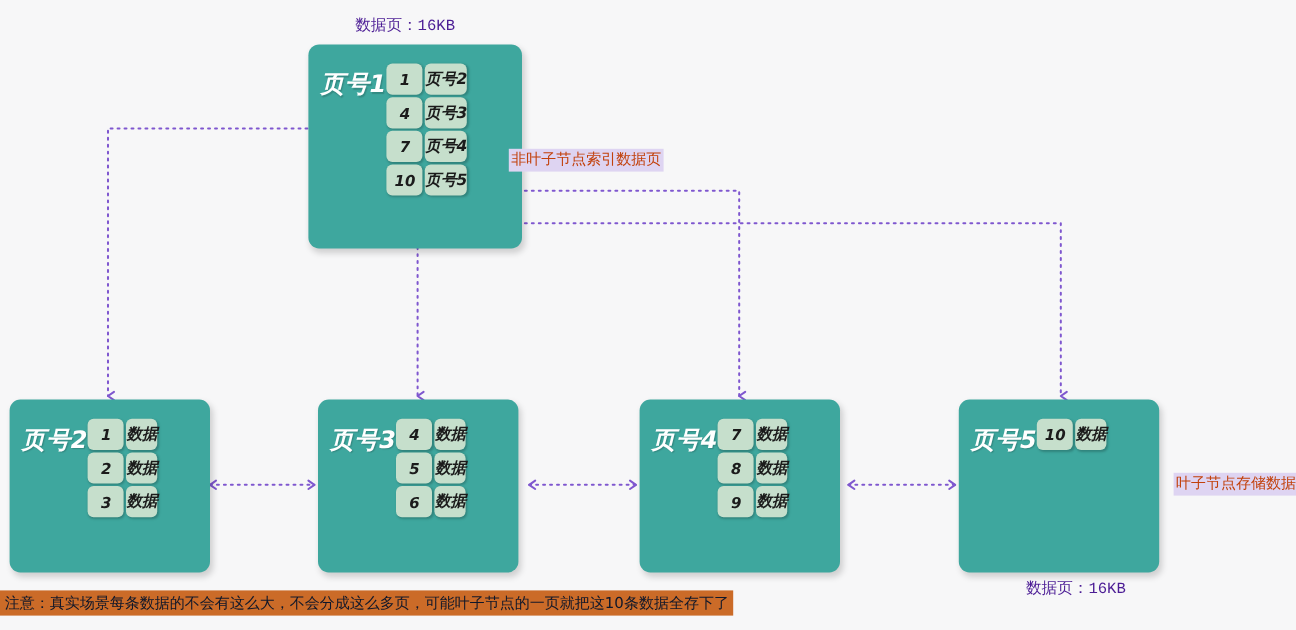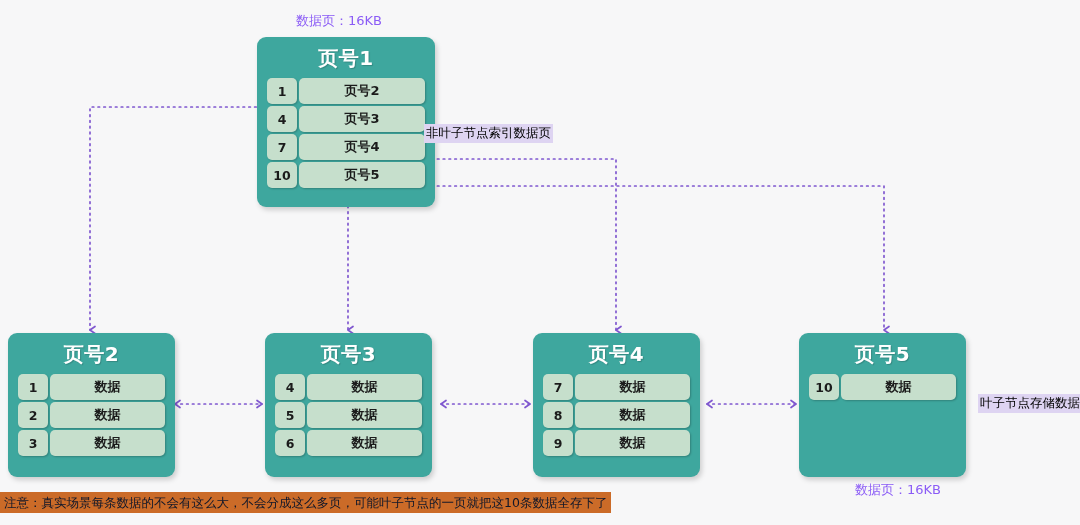--- a/index.html
+++ b/index.html
@@ -29,23 +29,24 @@
     z-index: 1;
   }
   
   .node {
     position: absolute;
     z-index: 3;
     background: #3ea79e;
     border-radius: 9px;
     box-shadow: 2px 3px 5px rgba(0,0,0,0.17);
     box-sizing: border-box;
-    padding: 4px 10px 10px 10px;
-    display: flex;
-    flex-direction: column;
+    padding: 16px 10px 10px 10px;
+    display: flex;
+    flex-direction: row;
+    font-style: italic;
   }
   .node-title {
     color: #ffffff;
     font-size: 20px;
     font-weight: bold;
     text-align: center;
     letter-spacing: 0.5px;
     margin: 6px 0 9px 0;
     line-height: 1.1;
     text-shadow: 1px 1px 1px rgba(0,0,0,0.18);
@@ -82,29 +83,30 @@
   .cell-val {
     flex: 1 1 auto;
     font-size: 13px;
   }
 
   
   .caption {
     position: absolute;
     z-index: 4;
     font-size: 13px;
-    color: #8b5cf6;
+    color: #4c1d95;
     white-space: nowrap;
     user-select: none;
+    font-family: Liberation Mono, monospace;
   }
   .tag {
     position: absolute;
     z-index: 4;
     font-size: 12.5px;
-    color: #000000;
+    color: #c2410c;
     background: #ded4f2;
     padding: 1px 2px;
     white-space: nowrap;
     user-select: none;
   }
   
   .warning {
     position: absolute;
     z-index: 5;
     left: 0;

